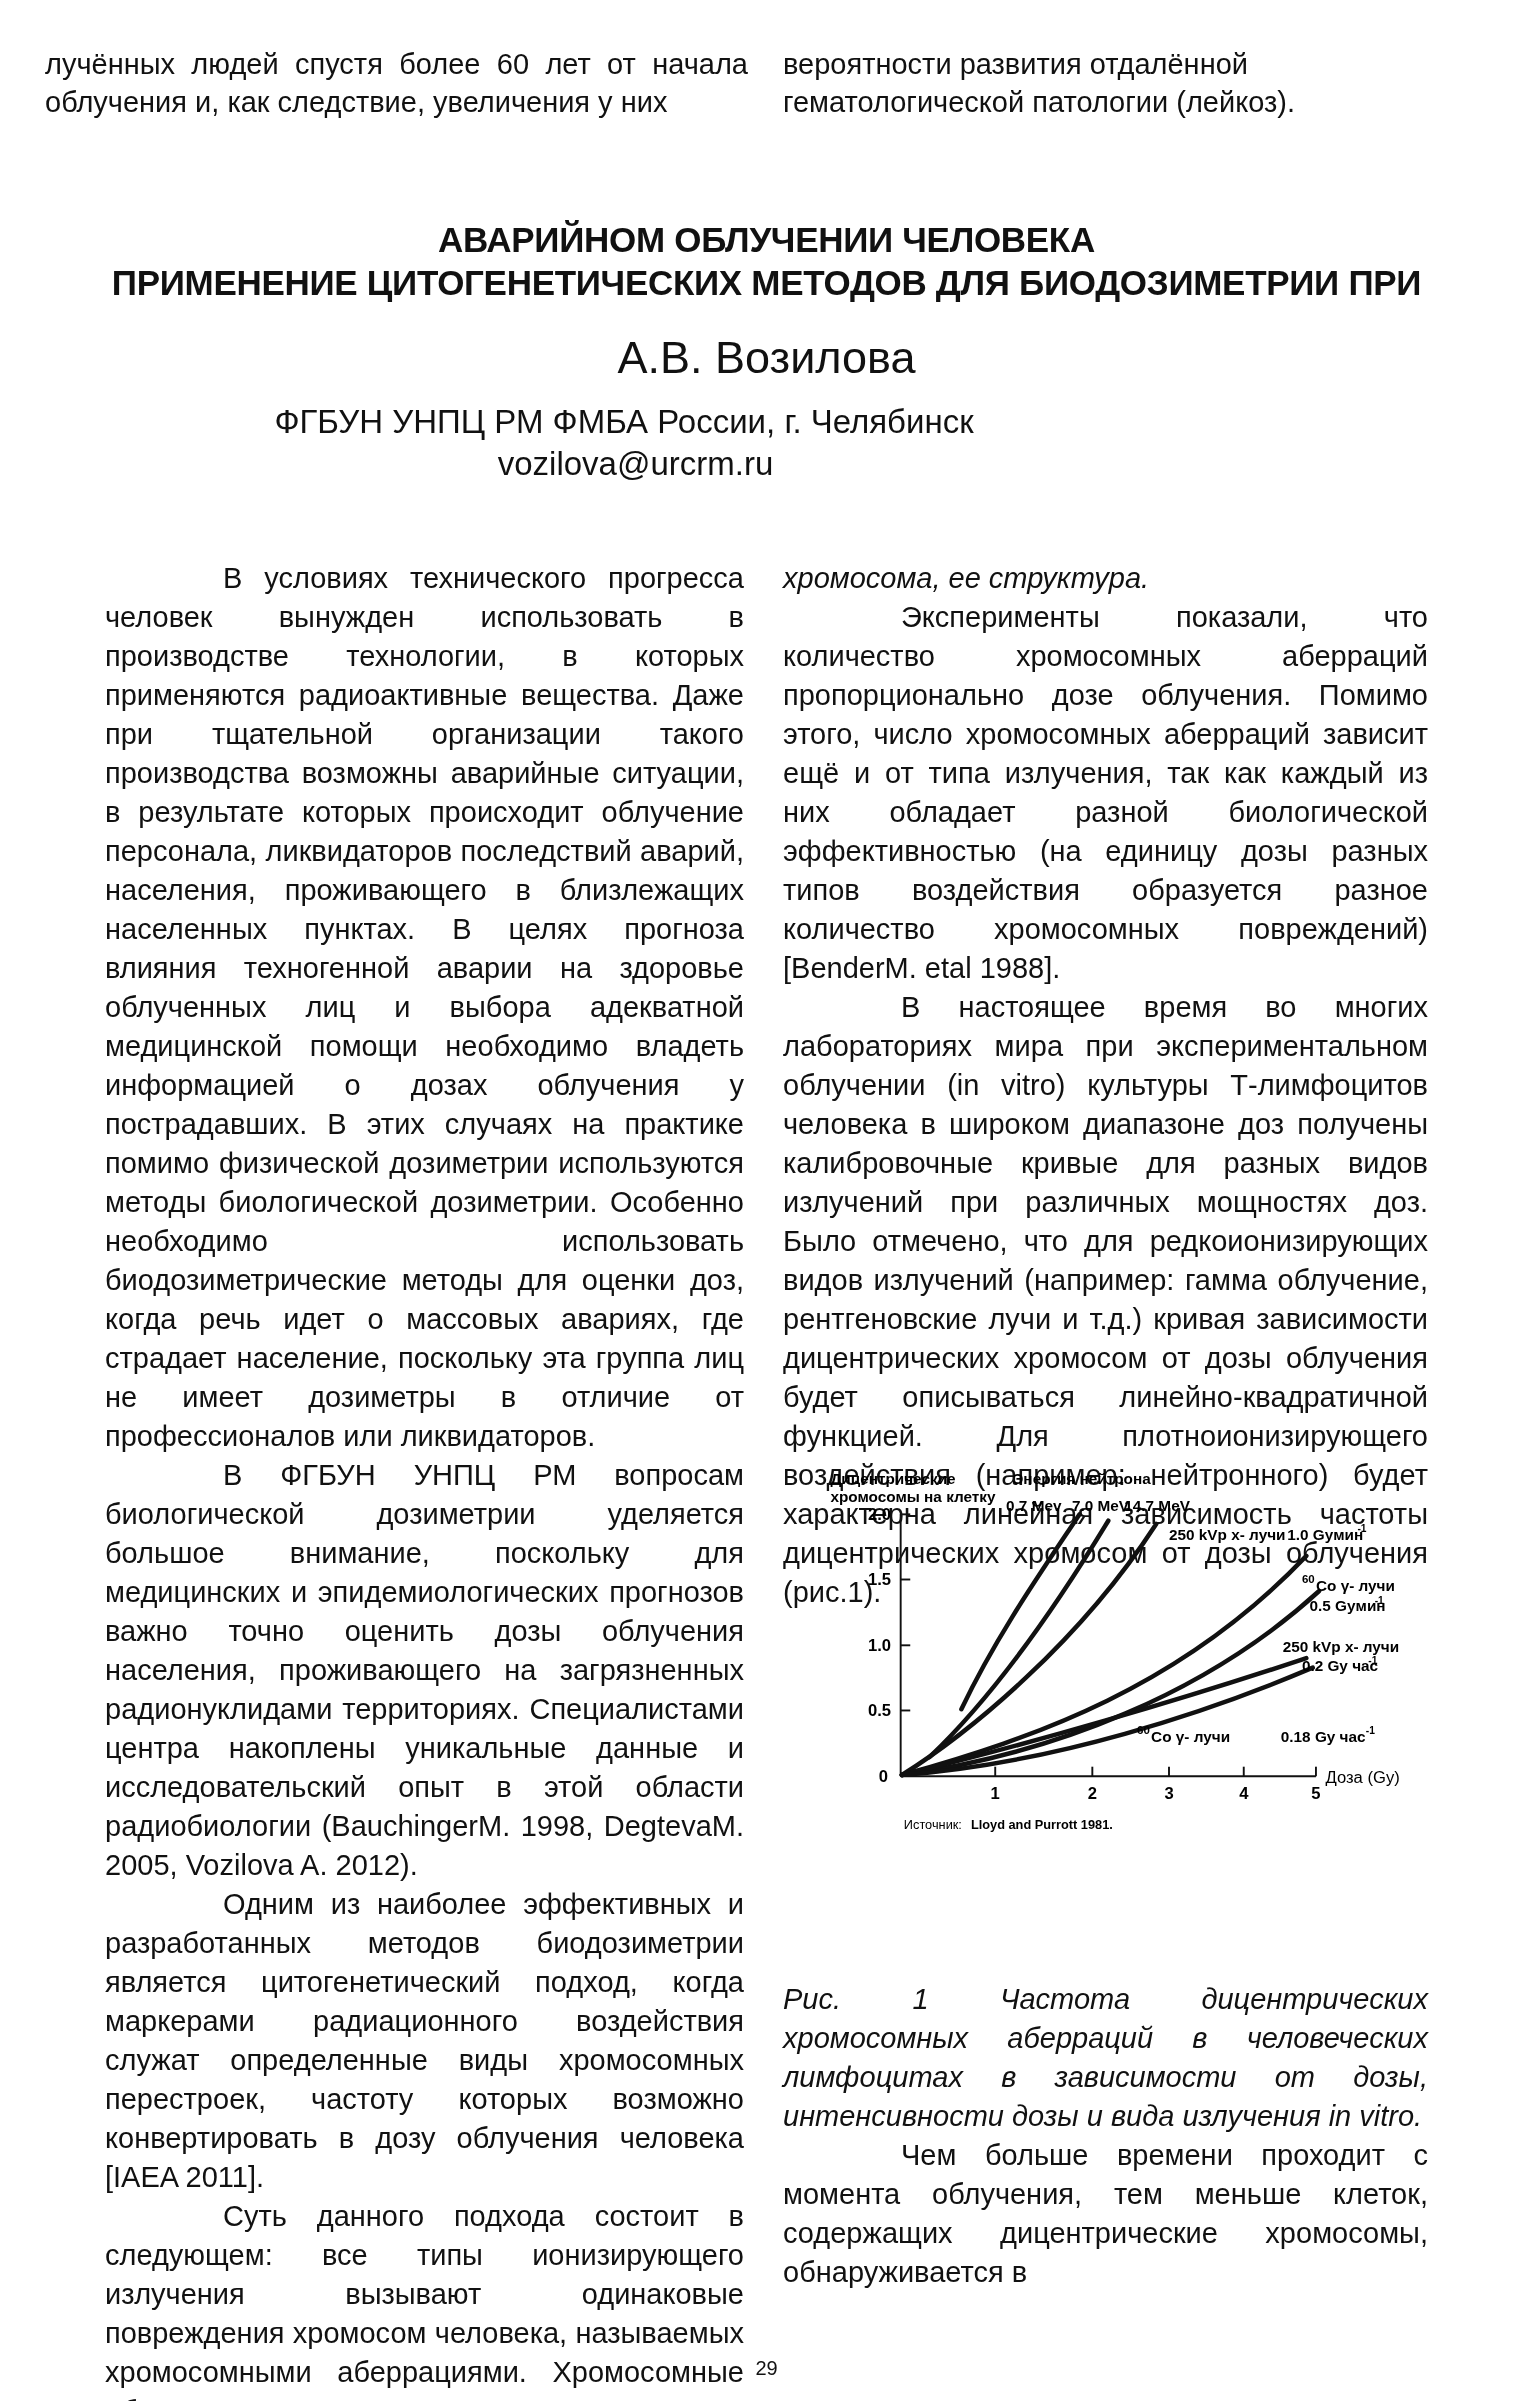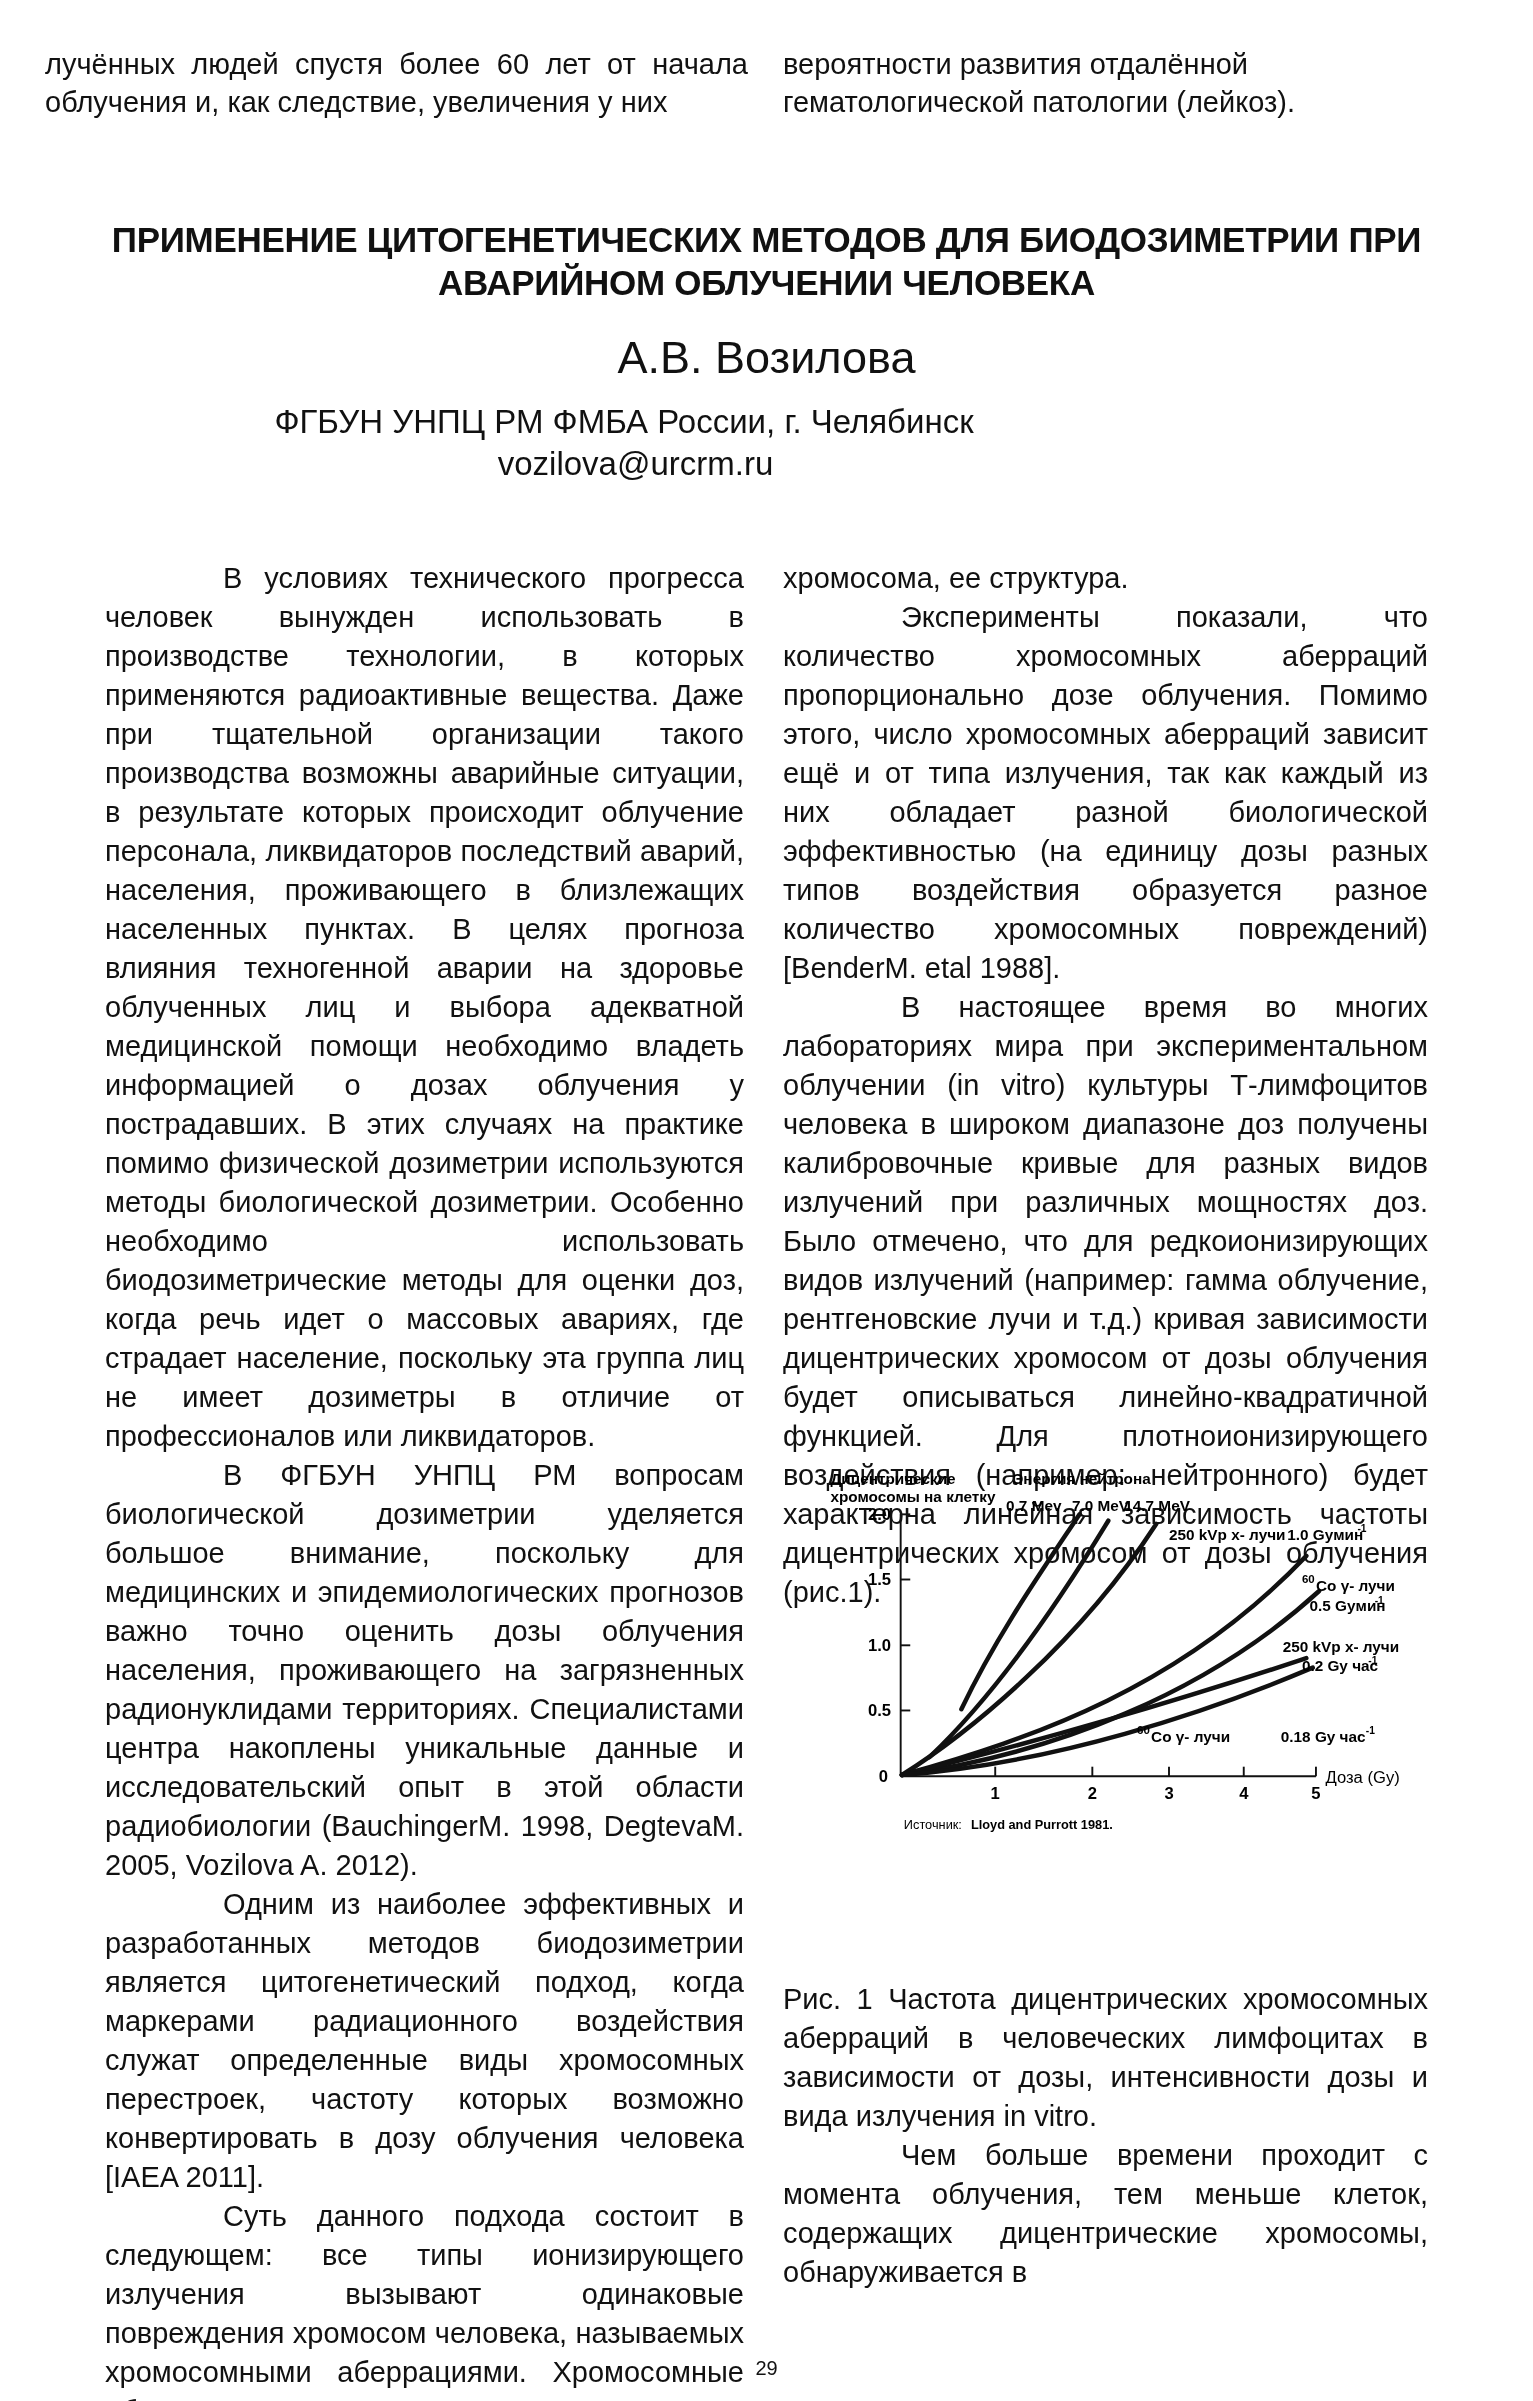--- a/index.html
+++ b/index.html
@@ -5,40 +5,40 @@
   html, body { margin: 0; padding: 0; background: #ffffff; }
   body { width: 1533px; height: 2401px; position: relative; overflow: hidden;
          font-family: "Liberation Sans", sans-serif; color: #111; }
   .abs { position: absolute; }
   .body-text { font-size: 29px; line-height: 39px; text-align: justify; }
   .col-left { left: 105px; width: 639px; }
   .col-right { left: 783px; width: 645px; }
   .top-left { left: 45px; top: 45px; width: 703px; font-size: 29px; line-height: 38px; text-align: justify; }
   .top-right { left: 783px; top: 45px; width: 703px; font-size: 29px; line-height: 38px; }
   .para { text-indent: 118px; margin: 0; }
-  .para.noindent { text-indent: 0; }
+  .para.noindent { text-indent: 0; font-style: italic; }
   .title { left: 0; width: 1533px; top: 218px; text-align: center; font-weight: bold;
            font-size: 35px; line-height: 43px; letter-spacing: -0.3px; }
   .author { left: 0; width: 1533px; top: 332px; text-align: center; font-size: 45px; line-height: 51px; }
   .affil { left: 0; width: 1248px; top: 402px; text-align: center; font-size: 33px; line-height: 40px; }
   .email { left: 0; width: 1271px; top: 444px; text-align: center; font-size: 33px; line-height: 40px; }
   .page-num { left: 0; width: 1533px; top: 2357px; text-align: center; font-size: 20px; }
   .figure { left: 824px; top: 1463px; width: 690px; height: 486px; }
   .caption { left: 783px; top: 1980px; width: 645px; }
   .chart-svg text { font-family: "Liberation Sans", sans-serif; }
 </style>
 </head>
 <body>
 
 <div class="abs top-left">лучённых людей спустя более 60 лет от начала облучения и, как следствие, увеличения у них</div>
 <div class="abs top-right">вероятности развития отдалённой гематологической патологии (лейкоз).</div>
 
 <div class="abs title">
+  <div>АВАРИЙНОМ ОБЛУЧЕНИИ ЧЕЛОВЕКА</div>
   <div>ПРИМЕНЕНИЕ ЦИТОГЕНЕТИЧЕСКИХ МЕТОДОВ ДЛЯ БИОДОЗИМЕТРИИ ПРИ</div>
-  <div>АВАРИЙНОМ ОБЛУЧЕНИИ ЧЕЛОВЕКА</div>
 </div>
 <div class="abs author">А.В. Возилова</div>
 <div class="abs affil">ФГБУН УНПЦ РМ ФМБА России, г. Челябинск</div>
 <div class="abs email">vozilova@urcrm.ru</div>
 
 <div class="abs col-left body-text" style="top:559px;">
   <p class="para">В условиях технического прогресса человек вынужден использовать в производстве технологии, в которых применяются радиоактивные вещества. Даже при тщательной организации такого производства возможны аварийные ситуации, в результате которых происходит облучение персонала, ликвидаторов последствий аварий, населения, проживающего в близлежащих населенных пунктах. В целях прогноза влияния техногенной аварии на здоровье облученных лиц и выбора адекватной медицинской помощи необходимо владеть информацией о дозах облучения у пострадавших. В этих случаях на практике помимо физической дозиметрии используются методы биологической дозиметрии. Особенно необходимо использовать биодозиметрические методы для оценки доз, когда речь идет о массовых авариях, где страдает население, поскольку эта группа лиц не имеет дозиметры в отличие от профессионалов или ликвидаторов.</p>
   <p class="para">В ФГБУН УНПЦ РМ вопросам биологической дозиметрии уделяется большое внимание, поскольку для медицинских и эпидемиологических прогнозов важно точно оценить дозы облучения населения, проживающего на загрязненных радионуклидами территориях. Специалистами центра накоплены уникальные данные и исследовательский опыт в этой области радиобиологии (BauchingerM. 1998, DegtevaM. 2005, Vozilova A. 2012).</p>
   <p class="para">Одним из наиболее эффективных и разработанных методов биодозиметрии является цитогенетический подход, когда маркерами радиационного воздействия служат определенные виды хромосомных перестроек, частоту которых возможно конвертировать в дозу облучения человека [IAEA 2011].</p>
   <p class="para">Суть данного подхода состоит в следующем: все типы ионизирующего излучения вызывают одинаковые повреждения хромосом человека, называемых хромосомными аберрациями. Хромосомные аберрации регистрируются специалистом-цитогенетиком под микроскопом с использованием современных цифровых методов. Работа эта требует профессионализма и временных затрат, поскольку проверяется каждая</p>

